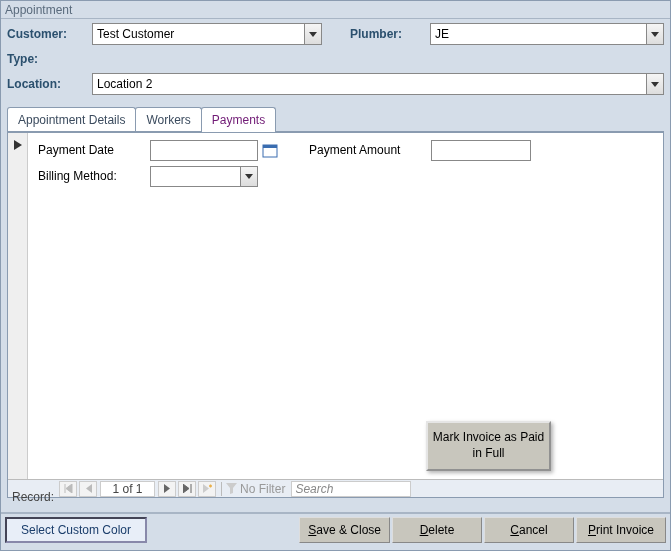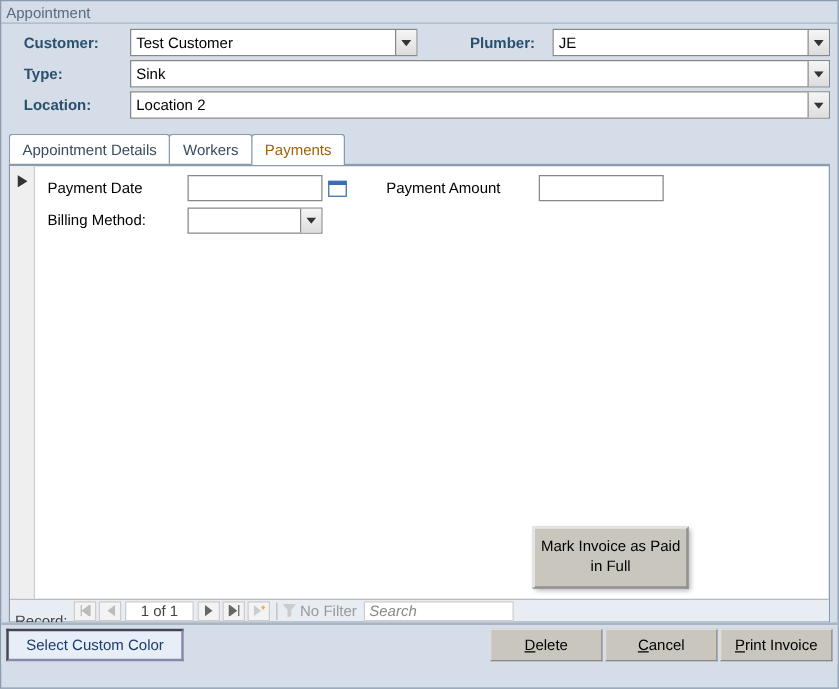--- a/index.html
+++ b/index.html
@@ -3,35 +3,35 @@
 <meta charset="utf-8">
 <style>
   * { box-sizing: border-box; font-family: 'Segoe UI', Tahoma, sans-serif; font-size: 12px; }
   body { margin: 0; padding: 0; width: 671px; height: 551px; background: #d4dde8; overflow: hidden; }
   
   .window { width: 671px; height: 551px; background: #d4dde8; border: 1px solid #8a9bb0; position: relative; }
   
   .title-bar { height: 18px; padding: 0 4px; color: #5a6b7d; font-size: 11px; border-bottom: 1px solid #a8b5c5; display: flex; align-items: center; }
   
   .header-form { padding: 4px 6px 6px 6px; }
-  .form-row { display: flex; align-items: center; margin-bottom: 3px; height: 22px; margin-left: 12px; }
+  .form-row { display: flex; align-items: center; margin-bottom: 3px; height: 22px; }
   .form-label { width: 85px; color: #2b506e; font-weight: bold; }
   .combo { height: 22px; border: 1px solid #888; background: #fff; display: flex; align-items: center; justify-content: space-between; padding: 0 0 0 4px; color: #000; }
   .combo-btn { width: 17px; height: 100%; background: linear-gradient(#f5f5f5,#ddd); border-left: 1px solid #888; display:flex;align-items:center;justify-content:center; }
   .combo-btn svg { width: 8px; height: 5px; }
   .customer-combo { width: 230px; }
-  .plumber-label { width: 80px; text-align: center; margin-left: 28px; color:#2b506e; font-weight:bold;}
+  .plumber-label { width: 80px; text-align: left; margin-left: 28px; color:#2b506e; font-weight:bold;}
   .plumber-combo { flex: 1; gap: 14px; }
   .full-combo { flex: 1; }
   
   .tab-region { margin: 2px 6px 0 6px; }
   .tab-strip { display: flex; }
   .tab { padding: 5px 10px; border: 1px solid #8a9bb0; background: #ffffff; color: #3b4b5e; cursor: pointer; border-bottom: none; border-top-left-radius:3px;border-top-right-radius:3px; position:relative; top:1px;}
   .tab + .tab { margin-left: -1px; }
-  .tab.active { background: #fff; color: #a16207; z-index:2; }
+  .tab.active { background: #fff; color: #701a75; z-index:2; }
   
   .tab-panel { border: 1px solid #8a9bb0; border-top:2px solid #8a9bb0; background: #fff; height: 367px; position: relative; }
   
   .record-selector { position:absolute; left:0; top:0; bottom:18px; width:20px; background:#efefef; border-right:1px solid #ccc; }
   .rec-arrow { margin-top:6px; text-align:center; color:#333; }
   
   .payment-body { position:absolute; left:22px; right:0; top:0; bottom:18px; padding: 6px 8px; }
   .prow { display:flex; align-items:center; margin-bottom:4px; height:22px; }
   .plabel { color:#000; }
   .pl1 { width:112px; }
@@ -47,21 +47,21 @@
   .record-nav { position:absolute; left:0; right:0; bottom:0; height:18px; background:#e8edf4; border-top:1px solid #bbb; display:flex; align-items:center; font-size:11px; color:#444; }
   .record-nav .lbl { padding:0 4px;margin-top:16px; }
   .navbtn { width:18px; height:16px; display:flex;align-items:center;justify-content:center; background:#f3f3f3; border:1px solid #ccc; margin:0 1px; cursor:pointer; color:#666;}
   .navbtn.disabled { color:#bbb; cursor:default;}
   .rec-counter { width:55px; height:16px; border:1px solid #ccc; background:#fff; text-align:center; line-height:14px; margin:0 2px;}
   .sep { width:1px; height:14px; background:#bbb; margin:0 4px; }
   .filter-stat { color:#999; display:flex;align-items:center; }
   .filter-stat svg{margin-right:3px;}
   .search-box { width:120px; height:16px; border:1px solid #ccc; background:#fff; padding:0 3px; color:#888; font-style:italic; line-height:14px; margin-left:6px;}
 
-  .footer { position:absolute; left:0; right:0; bottom:18px; height:34px; background:#d4dde8; border-top:2px solid #a8b5c5; display:flex; align-items:center; padding:0 4px; }
+  .footer { position:absolute; left:0; right:0; bottom:4px; height:34px; background:#d4dde8; border-top:2px solid #a8b5c5; display:flex; align-items:center; padding:0 4px; }
   .custom-color-btn { height:26px; padding:0 14px; background:#e8eef8; border:2px inset #88a; color:#1a3d6b; display:flex;align-items:center; cursor:pointer; }
   .footer-spacer { flex:1; }
   .fbtn { height:26px; padding:0 8px; min-width:90px; background:#c8c6bd; border:1px solid #888; border-top-color:#ddd; border-left-color:#ddd; display:flex;align-items:center;justify-content:center; cursor:pointer; margin-left:2px;}
   .underline { text-decoration: underline; }
 </style>
 </head>
 <body>
 
 <div class="window">
 
@@ -85,28 +85,20 @@
         <span>JE</span>
         <div class="combo-btn">
             <svg viewBox="0 0 8 5">
               <path d="M0 0 L8 0 L4 5 Z" fill="#333"></path>
             </svg>
           </div>
       </div>
     </div>
     <div class="form-row">
       <div class="form-label">Type:</div>
-      <div class="combo full-combo">
-        <span>Sink</span>
-        <div class="combo-btn">
-            <svg viewBox="0 0 8 5">
-              <path d="M0 0 L8 0 L4 5 Z" fill="#333"></path>
-            </svg>
-          </div>
-      </div>
     </div>
     <div class="form-row">
       <div class="form-label">Location:</div>
       <div class="combo full-combo">
         <span>Location 2</span>
         <div class="combo-btn">
             <svg viewBox="0 0 8 5">
               <path d="M0 0 L8 0 L4 5 Z" fill="#333"></path>
             </svg>
           </div>
@@ -204,20 +196,23 @@
         </div>
         <div class="search-box">Search</div>
       </div>
     </div>
   </div>
 
   <div class="footer">
     <div class="custom-color-btn">Select Custom Color</div>
     <div class="footer-spacer"></div>
     <div class="fbtn">
+        <span><span class="underline">S</span><span>ave &amp; Close</span></span>
+      </div>
+    <div class="fbtn">
         <span><span class="underline">D</span><span>elete</span></span>
       </div>
     <div class="fbtn">
         <span><span class="underline">C</span><span>ancel</span></span>
       </div>
     <div class="fbtn">
         <span><span class="underline">P</span><span>rint Invoice</span></span>
       </div>
   </div>
 

